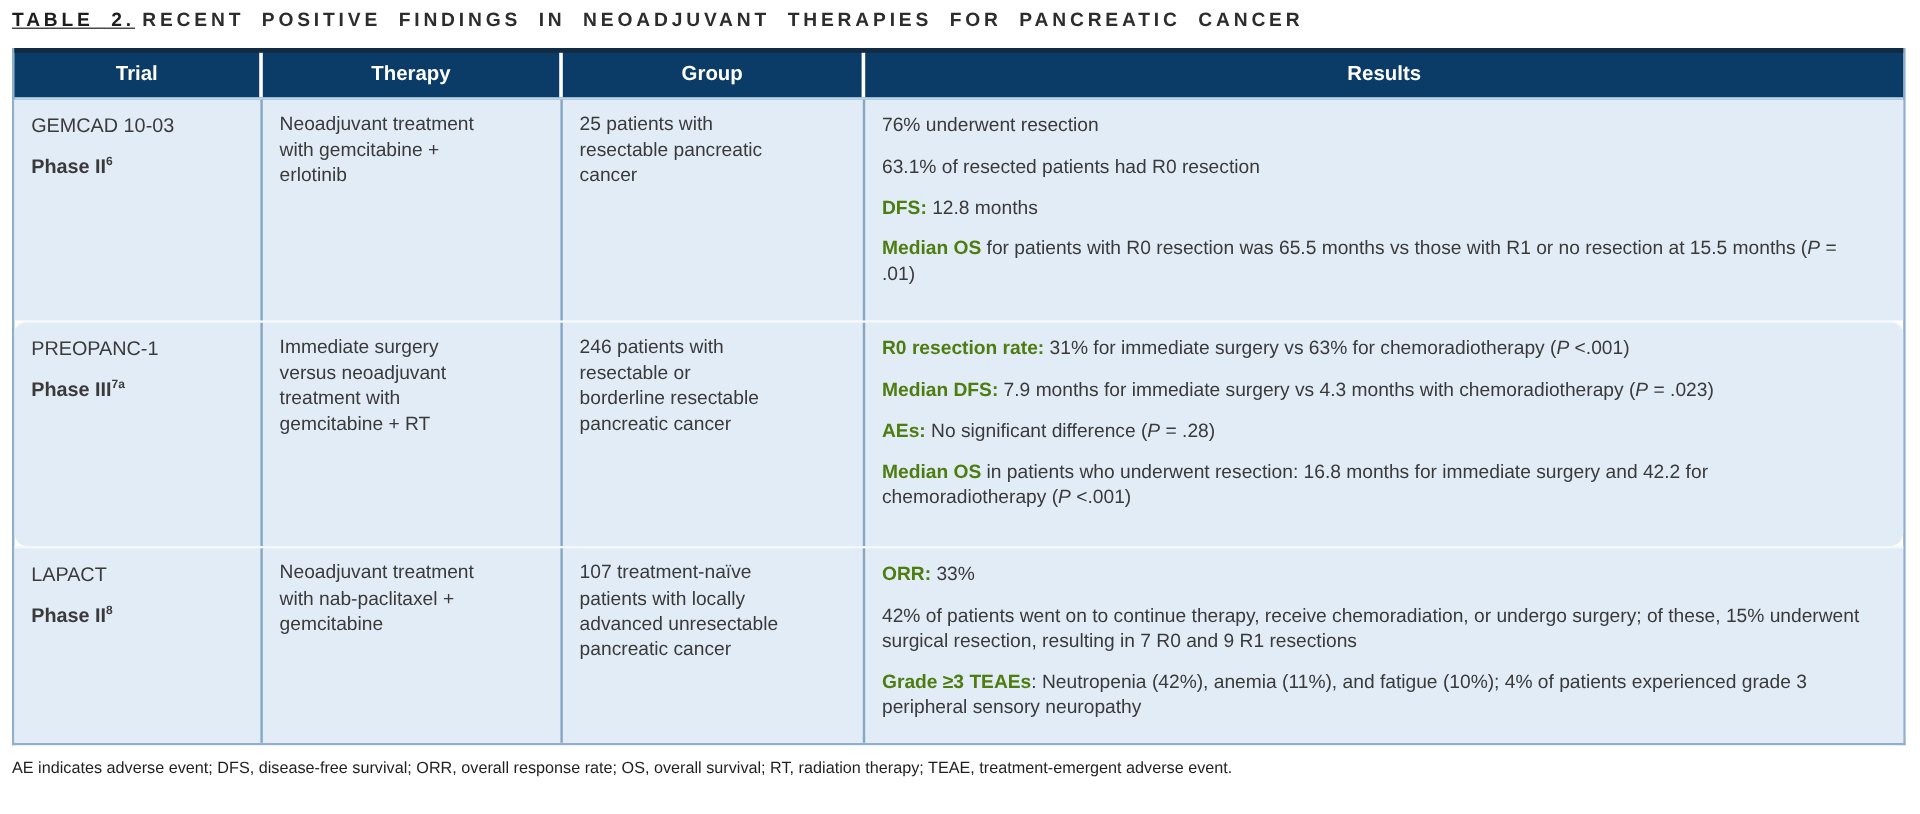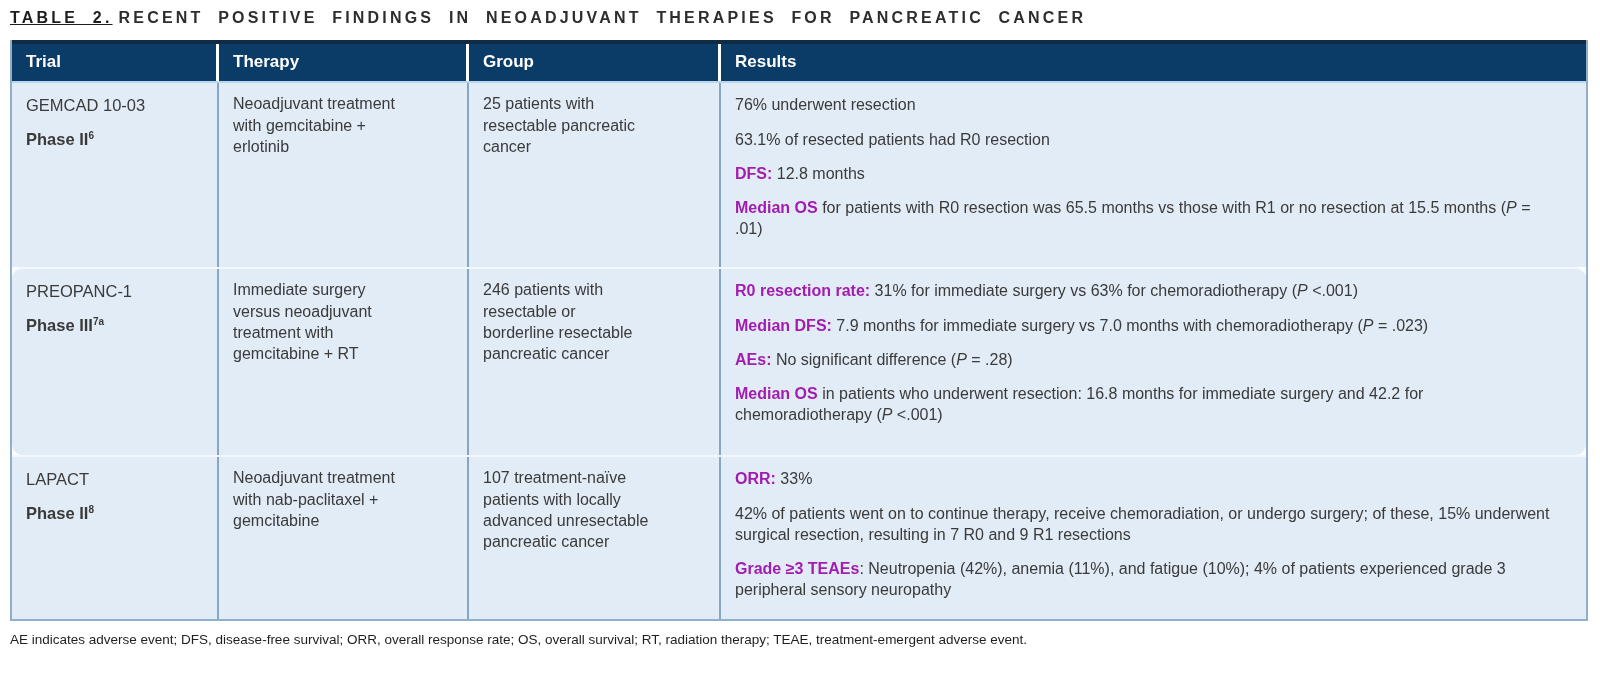--- a/index.html
+++ b/index.html
@@ -32,20 +32,21 @@
     width:1578px;
     border-left:2px solid var(--outer-border);
     border-right:2px solid var(--outer-border);
     border-bottom:2px solid var(--outer-border);
   }
   .thead{
     display:grid;grid-template-columns:207px 250px 252px 1fr;
     background:var(--header-bg);
     border-top:4px solid var(--header-top);
     border-bottom:2px solid var(--under-header);
+    text-align:center;
   }
   .hcell{
     color:var(--header-text);font-weight:bold;font-size:17px;
     padding:8px 14px 9px 14px;border-right:3px solid #ffffff;
     line-height:1.2;
   }
   .hcell:last-child{border-right:none;}
   .tbody{display:block;}
   .trow{
     display:grid;grid-template-columns:207px 250px 252px 1fr;
@@ -60,21 +61,21 @@
     padding:10px 14px;font-size:16px;line-height:1.33;
     border-right:2px solid var(--divider-v);
   }
   .cell-trial,.cell-therapy,.cell-group{padding-right:70px;}
   .cell-results{border-right:none;padding-right:26px;padding-top:11px;}
   .trial-name{font-size:16.5px;margin:2px 0 0 0;}
   .trial-phase{font-size:16.5px;margin:12px 0 0 0;font-weight:bold;}
   sup{font-size:10px;line-height:0;}
   .result{margin:0 0 13px 0;}
   .result:last-child{margin-bottom:8px;}
-  .result b{color:#a21caf;}
+  .result b{color:#4d7c0f;}
   .result i{font-style:italic;}
   .footnotes{margin-top:9px;}
   .footnote{
     font-size:13.5px;line-height:1.55;color:var(--footnote-text);margin:0;
   }
 </style>
 </head>
 <body>
 
 <div class="page">
@@ -105,21 +106,21 @@
         </div>
         <div class="trow">
           <div class="cell cell-trial">
             <div class="trial-name">PREOPANC-1</div>
             <div class="trial-phase">Phase III<sup>7a</sup></div>
           </div>
           <div class="cell cell-therapy">Immediate surgery versus neoadjuvant treatment with gemcitabine + RT</div>
           <div class="cell cell-group">246 patients with resectable or borderline resectable pancreatic cancer</div>
           <div class="cell cell-results">
             <p class="result"><b>R0 resection rate:</b><span> 31% for immediate surgery vs 63% for chemoradiotherapy (</span><i>P</i><span> &lt;.001)</span></p>
-            <p class="result"><b>Median DFS:</b><span> 7.9 months for immediate surgery vs 7.0 months with chemoradiotherapy (</span><i>P</i><span> = .023)</span></p>
+            <p class="result"><b>Median DFS:</b><span> 7.9 months for immediate surgery vs 4.3 months with chemoradiotherapy (</span><i>P</i><span> = .023)</span></p>
             <p class="result"><b>AEs:</b><span> No significant difference (</span><i>P</i><span> = .28)</span></p>
             <p class="result"><b>Median OS</b><span> in patients who underwent resection: 16.8 months for immediate surgery and 42.2 for chemoradiotherapy (</span><i>P</i><span> &lt;.001)</span></p>
           </div>
         </div>
         <div class="trow">
           <div class="cell cell-trial">
             <div class="trial-name">LAPACT</div>
             <div class="trial-phase">Phase II<sup>8</sup></div>
           </div>
           <div class="cell cell-therapy">Neoadjuvant treatment with nab-paclitaxel + gemcitabine</div>

